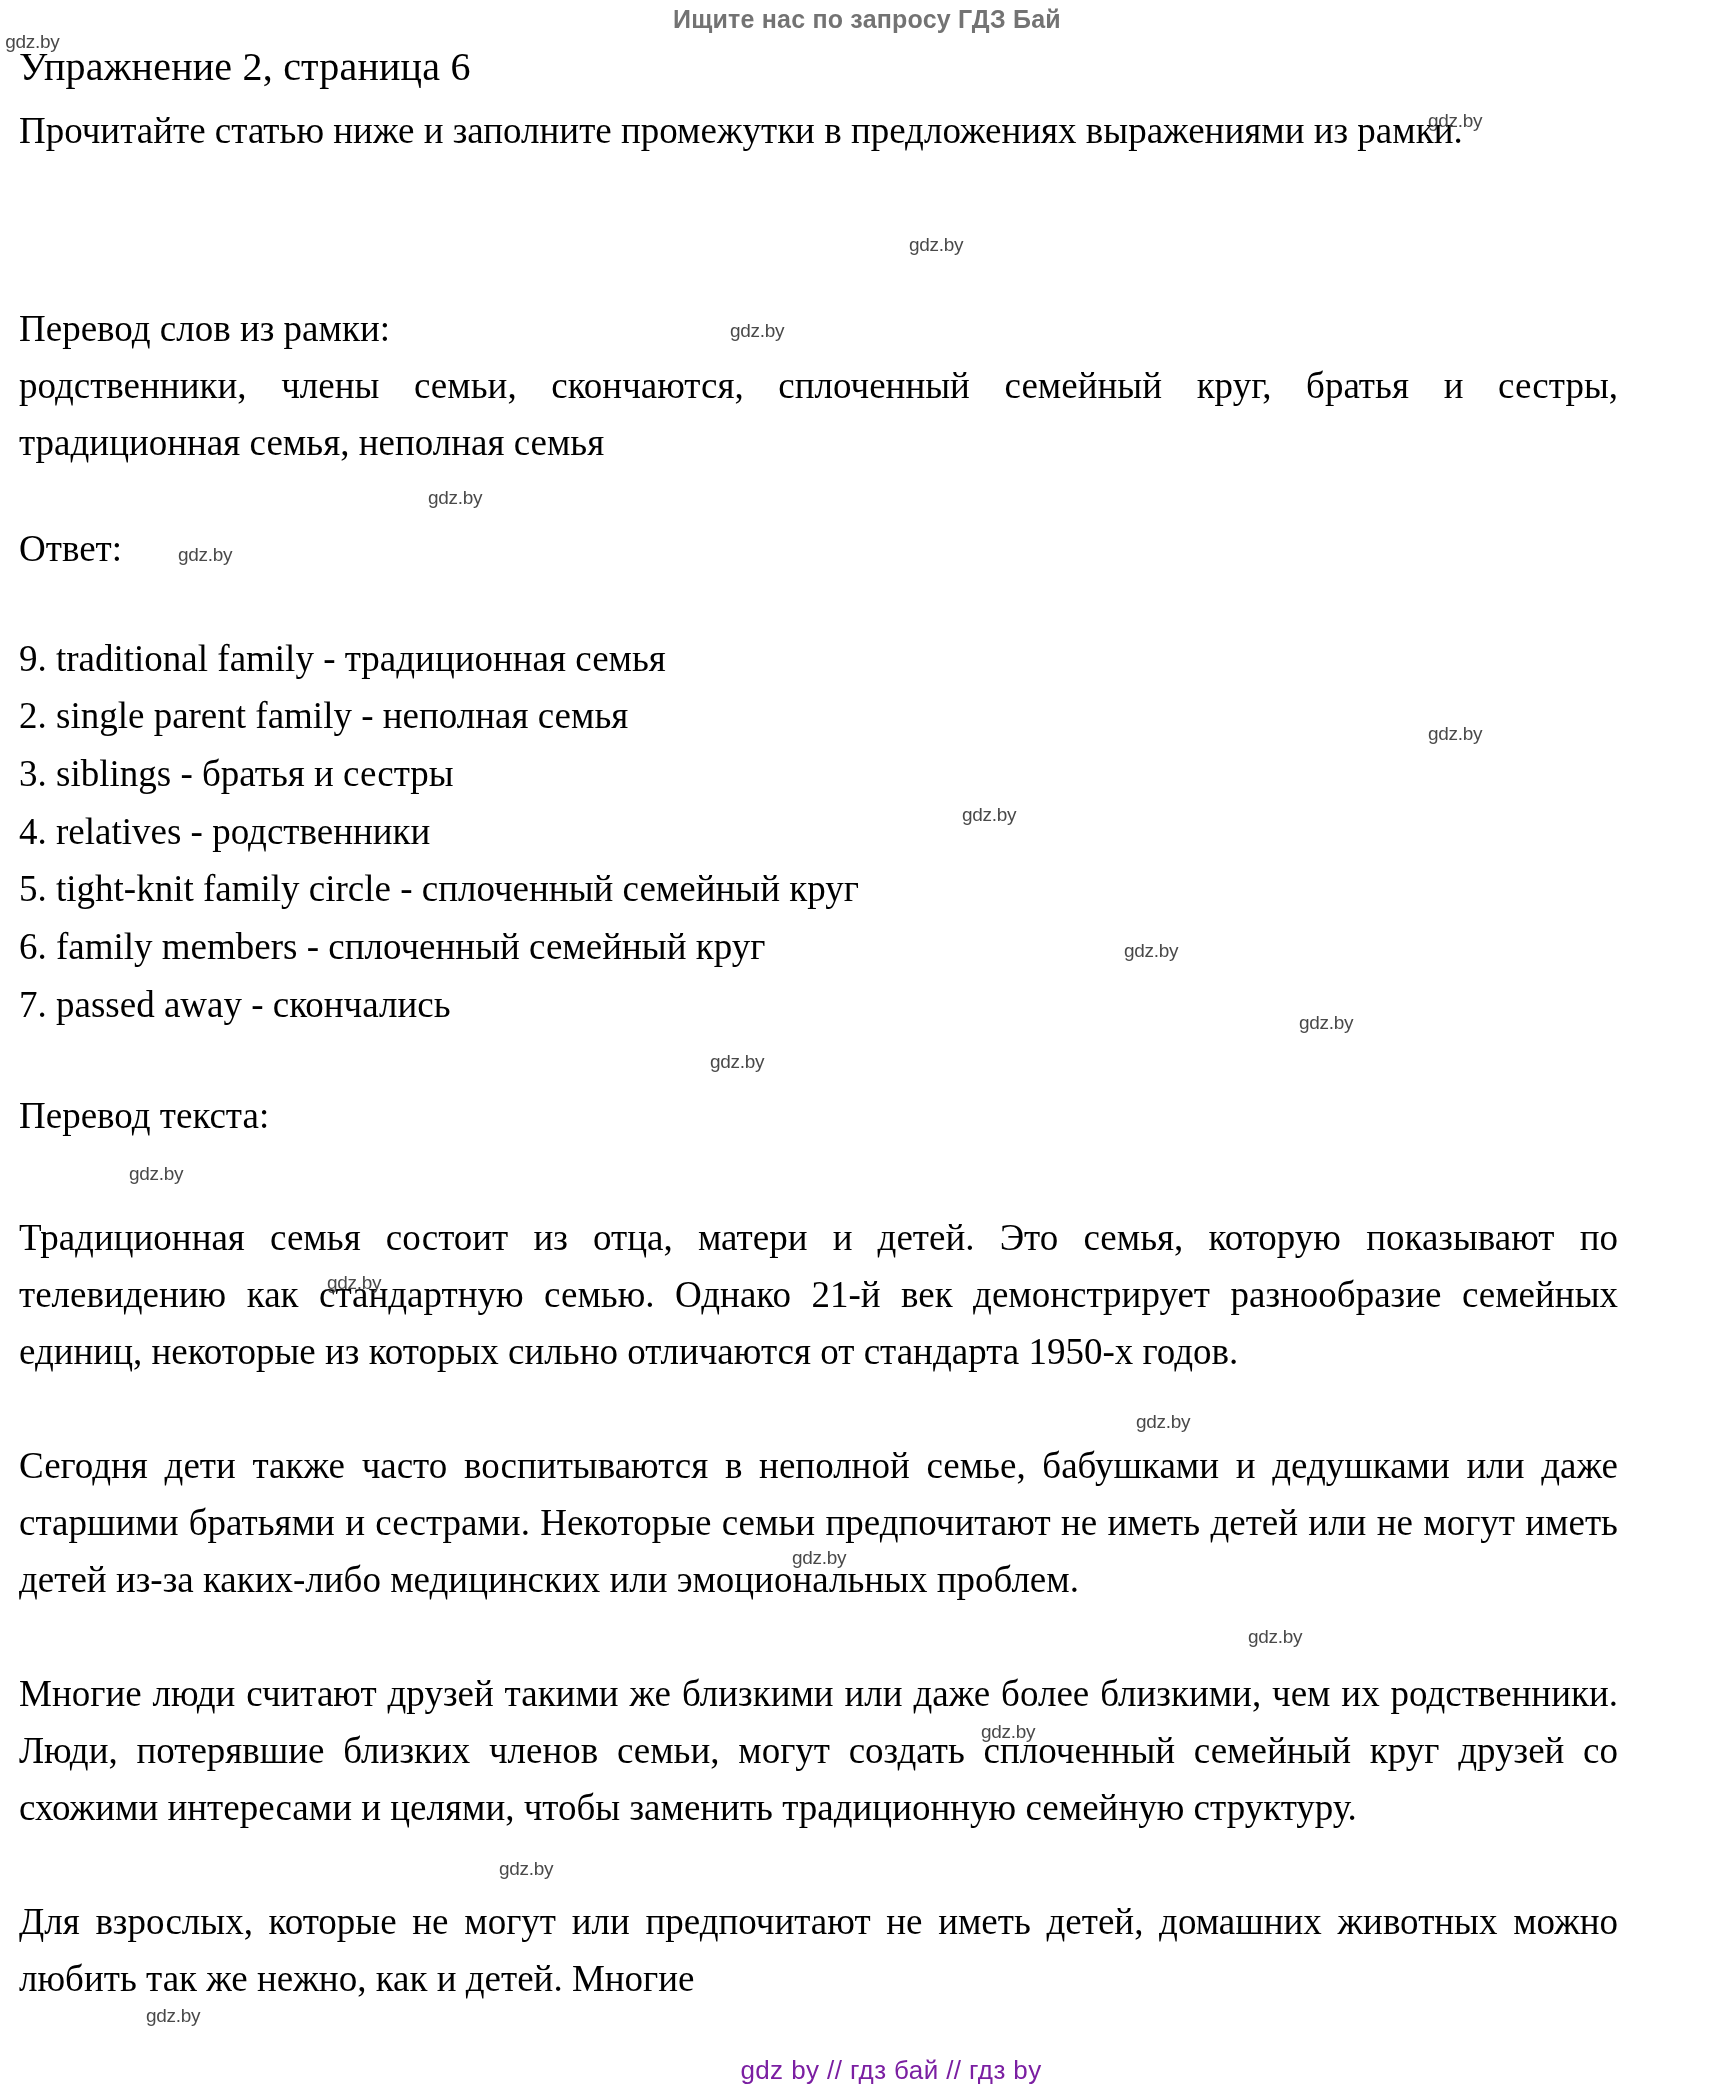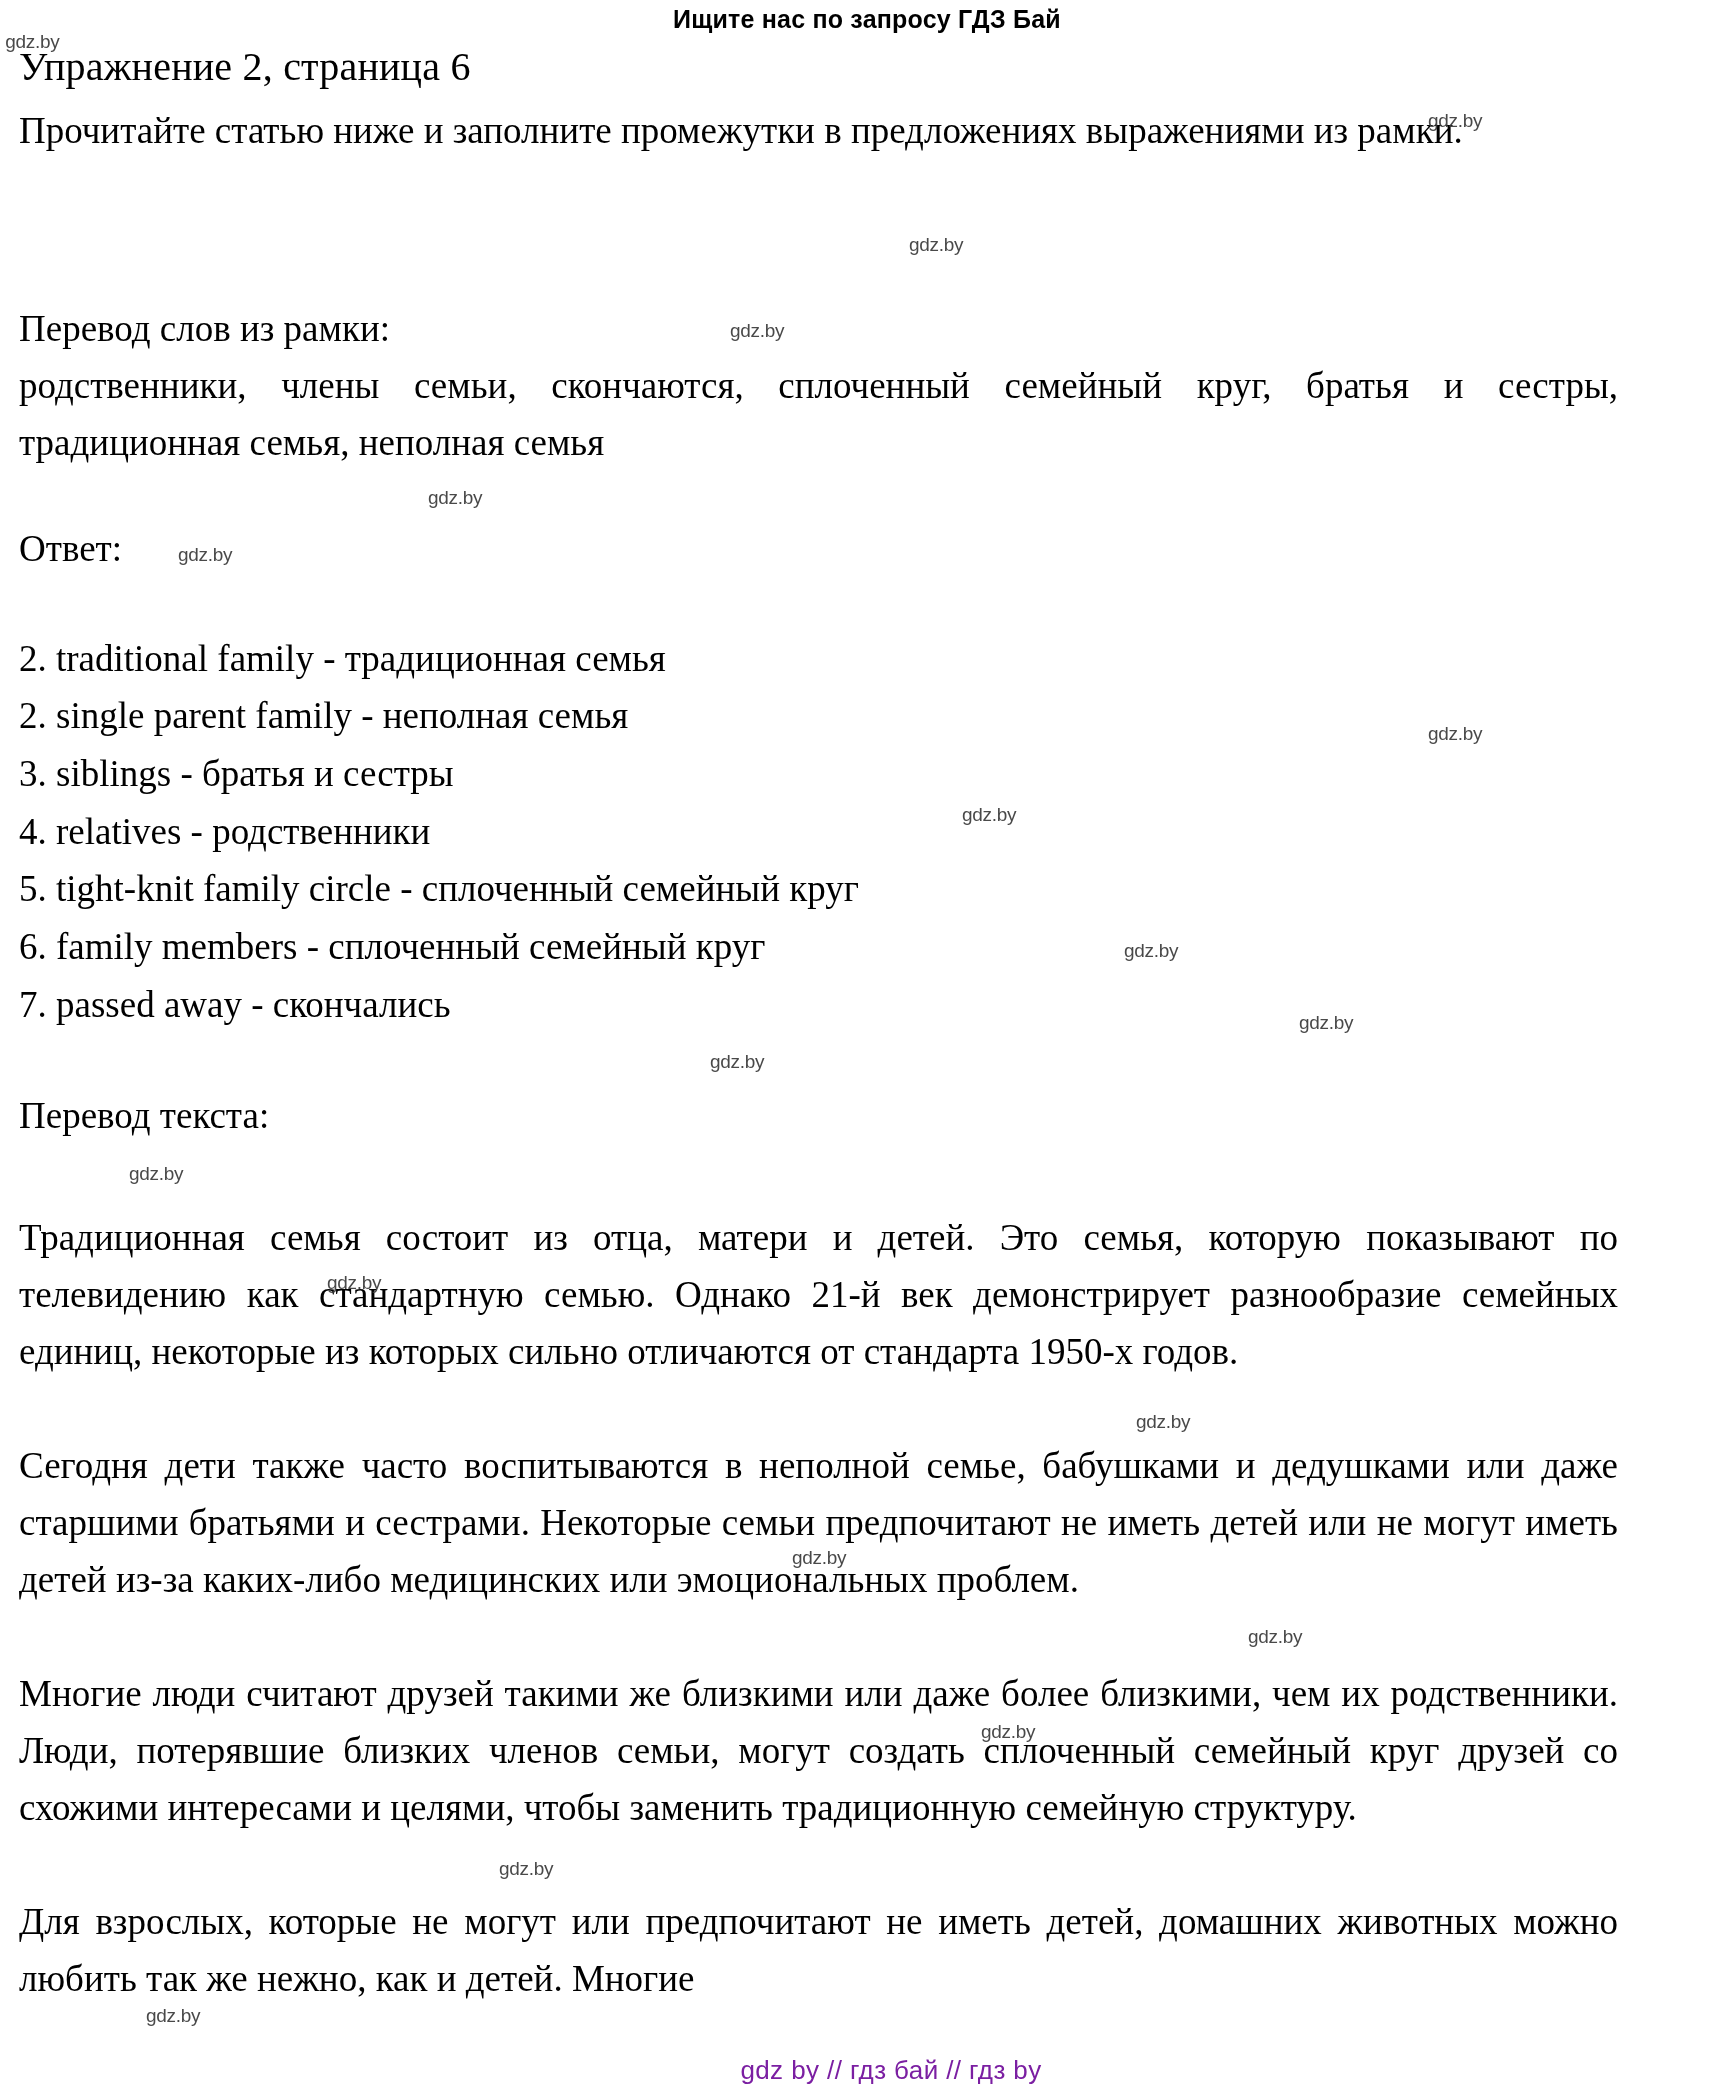--- a/index.html
+++ b/index.html
@@ -98,35 +98,35 @@
     color: #7b1fa2;
     letter-spacing: 0.4px;
     margin-left: 24px;
   }
 </style>
 </head>
 <body>
 
 <div class="page">
 
-  <div class="top-banner" style="color: #000000;">Ищите нас по запросу ГДЗ Бай</div>
+  <div class="top-banner" style="color: #737373;">Ищите нас по запросу ГДЗ Бай</div>
 
   <div class="content">
 
     <div class="h-title" style="left:0; top:43px;">Упражнение 2, страница 6</div>
 
     <div class="para" style="left:0; top:102px; width:1599px;">Прочитайте статью ниже и заполните промежутки в предложениях выражениями из рамки.</div>
 
     <div class="label" style="left:0; top:299px;margin-top:8px;">Перевод слов из рамки:</div>
 
     <div class="para" style="left:0; top:357px; width:1599px;">родственники, члены семьи, скончаются, сплоченный семейный круг, братья и сестры, традиционная семья, неполная семья</div>
 
     <div class="label" style="left:0; top:527px;">Ответ:</div>
 
-    <div class="listline" style="left:0; top:637px;">2. traditional family - традиционная семья</div>
+    <div class="listline" style="left:0; top:637px;">9. traditional family - традиционная семья</div>
     <div class="listline" style="left:0; top:694px;">2. single parent family - неполная семья</div>
     <div class="listline" style="left:0; top:752px;">3. siblings - братья и сестры</div>
     <div class="listline" style="left:0; top:810px;"> 4. relatives - родственники</div>
     <div class="listline" style="left:0; top:867px;">5. tight-knit family circle - сплоченный семейный круг</div>
     <div class="listline" style="left:0; top:925px;text-align:right;">6. family members - сплоченный семейный круг</div>
     <div class="listline" style="left:0; top:983px;">7. passed away - скончались</div>
 
     <div class="label" style="left:0; top:1094px;">Перевод текста:</div>
 
     <div class="para" style="left:0; top:1209px; width:1599px;font-family:Liberation Serif, serif;">Традиционная семья состоит из отца, матери и детей. Это семья, которую показывают по телевидению как стандартную семью. Однако 21-й век демонстрирует разнообразие семейных единиц, некоторые из которых сильно отличаются от стандарта 1950-х годов.</div>

